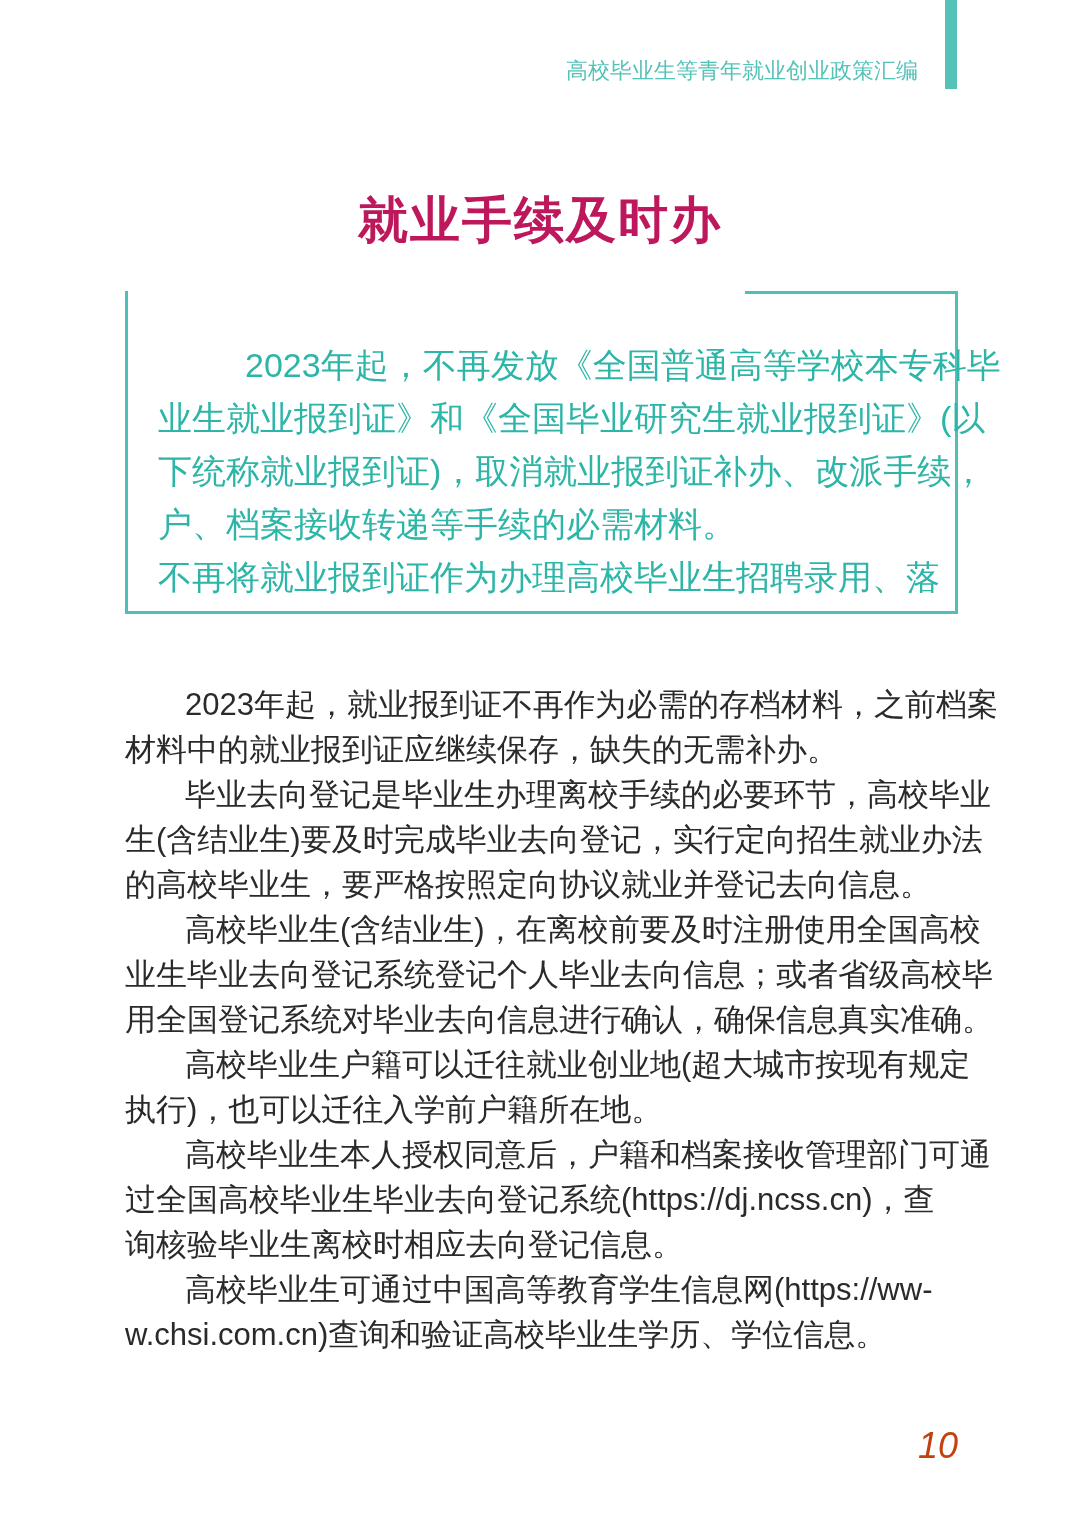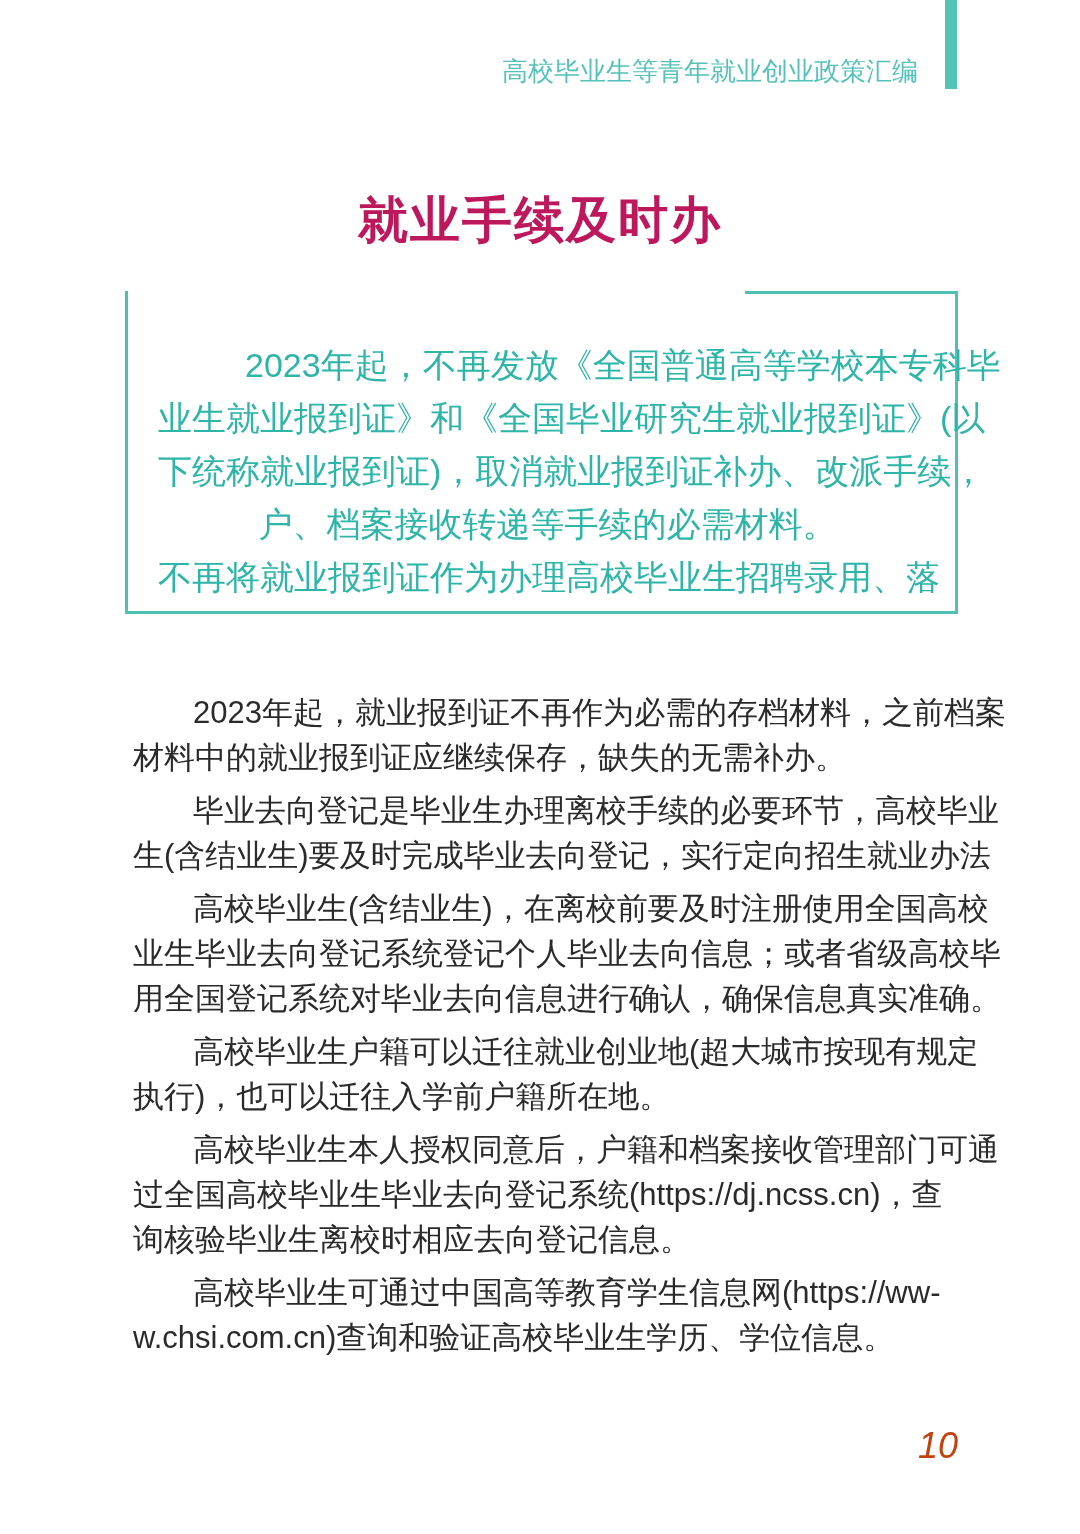--- a/index.html
+++ b/index.html
@@ -14,21 +14,21 @@
     background: #ffffff;
     overflow: hidden;
     font-family: "Liberation Sans", sans-serif;
   }
 
   
   .header-text {
     position: absolute;
     top: 56px;
     right: 162px;
-    font-size: 26px;
+    font-size: 22px;
     line-height: 30px;
     color: #55c2b8;
     white-space: nowrap;
   }
   .corner-bar {
     position: absolute;
     top: 0;
     left: 945px;
     width: 12px;
     height: 89px;
@@ -69,35 +69,34 @@
     right: -3px;
     width: 213px;
     height: 3px;
     background: #4ec0b5;
   }
   .q-line {
     font-size: 34px;
     line-height: 53px;
     color: #2db5a7;
     white-space: nowrap;
-    text-align: center;
   }
   .q-first {
     text-indent: 87px;
   }
 
   
   .body-text {
     position: absolute;
     left: 125px;
     top: 682px;
     width: 833px;
   }
   .para {
-    margin: 8px;
+    margin: 0;
     padding: 0;
   }
   .line {
     display: block;
     font-size: 31px;
     line-height: 45px;
     color: #2a2a2a;
     white-space: nowrap;
   }
   .first {
@@ -137,20 +136,21 @@
   <div class="body-text">
 
     <p class="para">
       <span class="line first">2023年起，就业报到证不再作为必需的存档材料，之前档案</span>
       <span class="line">材料中的就业报到证应继续保存，缺失的无需补办。</span>
     </p>
 
     <p class="para">
       <span class="line first">毕业去向登记是毕业生办理离校手续的必要环节，高校毕业</span>
       <span class="line">生(含结业生)要及时完成毕业去向登记，实行定向招生就业办法</span>
+      <span class="line">的高校毕业生，要严格按照定向协议就业并登记去向信息。</span>
     </p>
 
     <p class="para">
       <span class="line first">高校毕业生(含结业生)，在离校前要及时注册使用全国高校</span>
       <span class="line">业生毕业去向登记系统登记个人毕业去向信息；或者省级高校毕</span>
       <span class="line">用全国登记系统对毕业去向信息进行确认，确保信息真实准确。</span>
     </p>
 
     <p class="para">
       <span class="line first">高校毕业生户籍可以迁往就业创业地(超大城市按现有规定</span>

